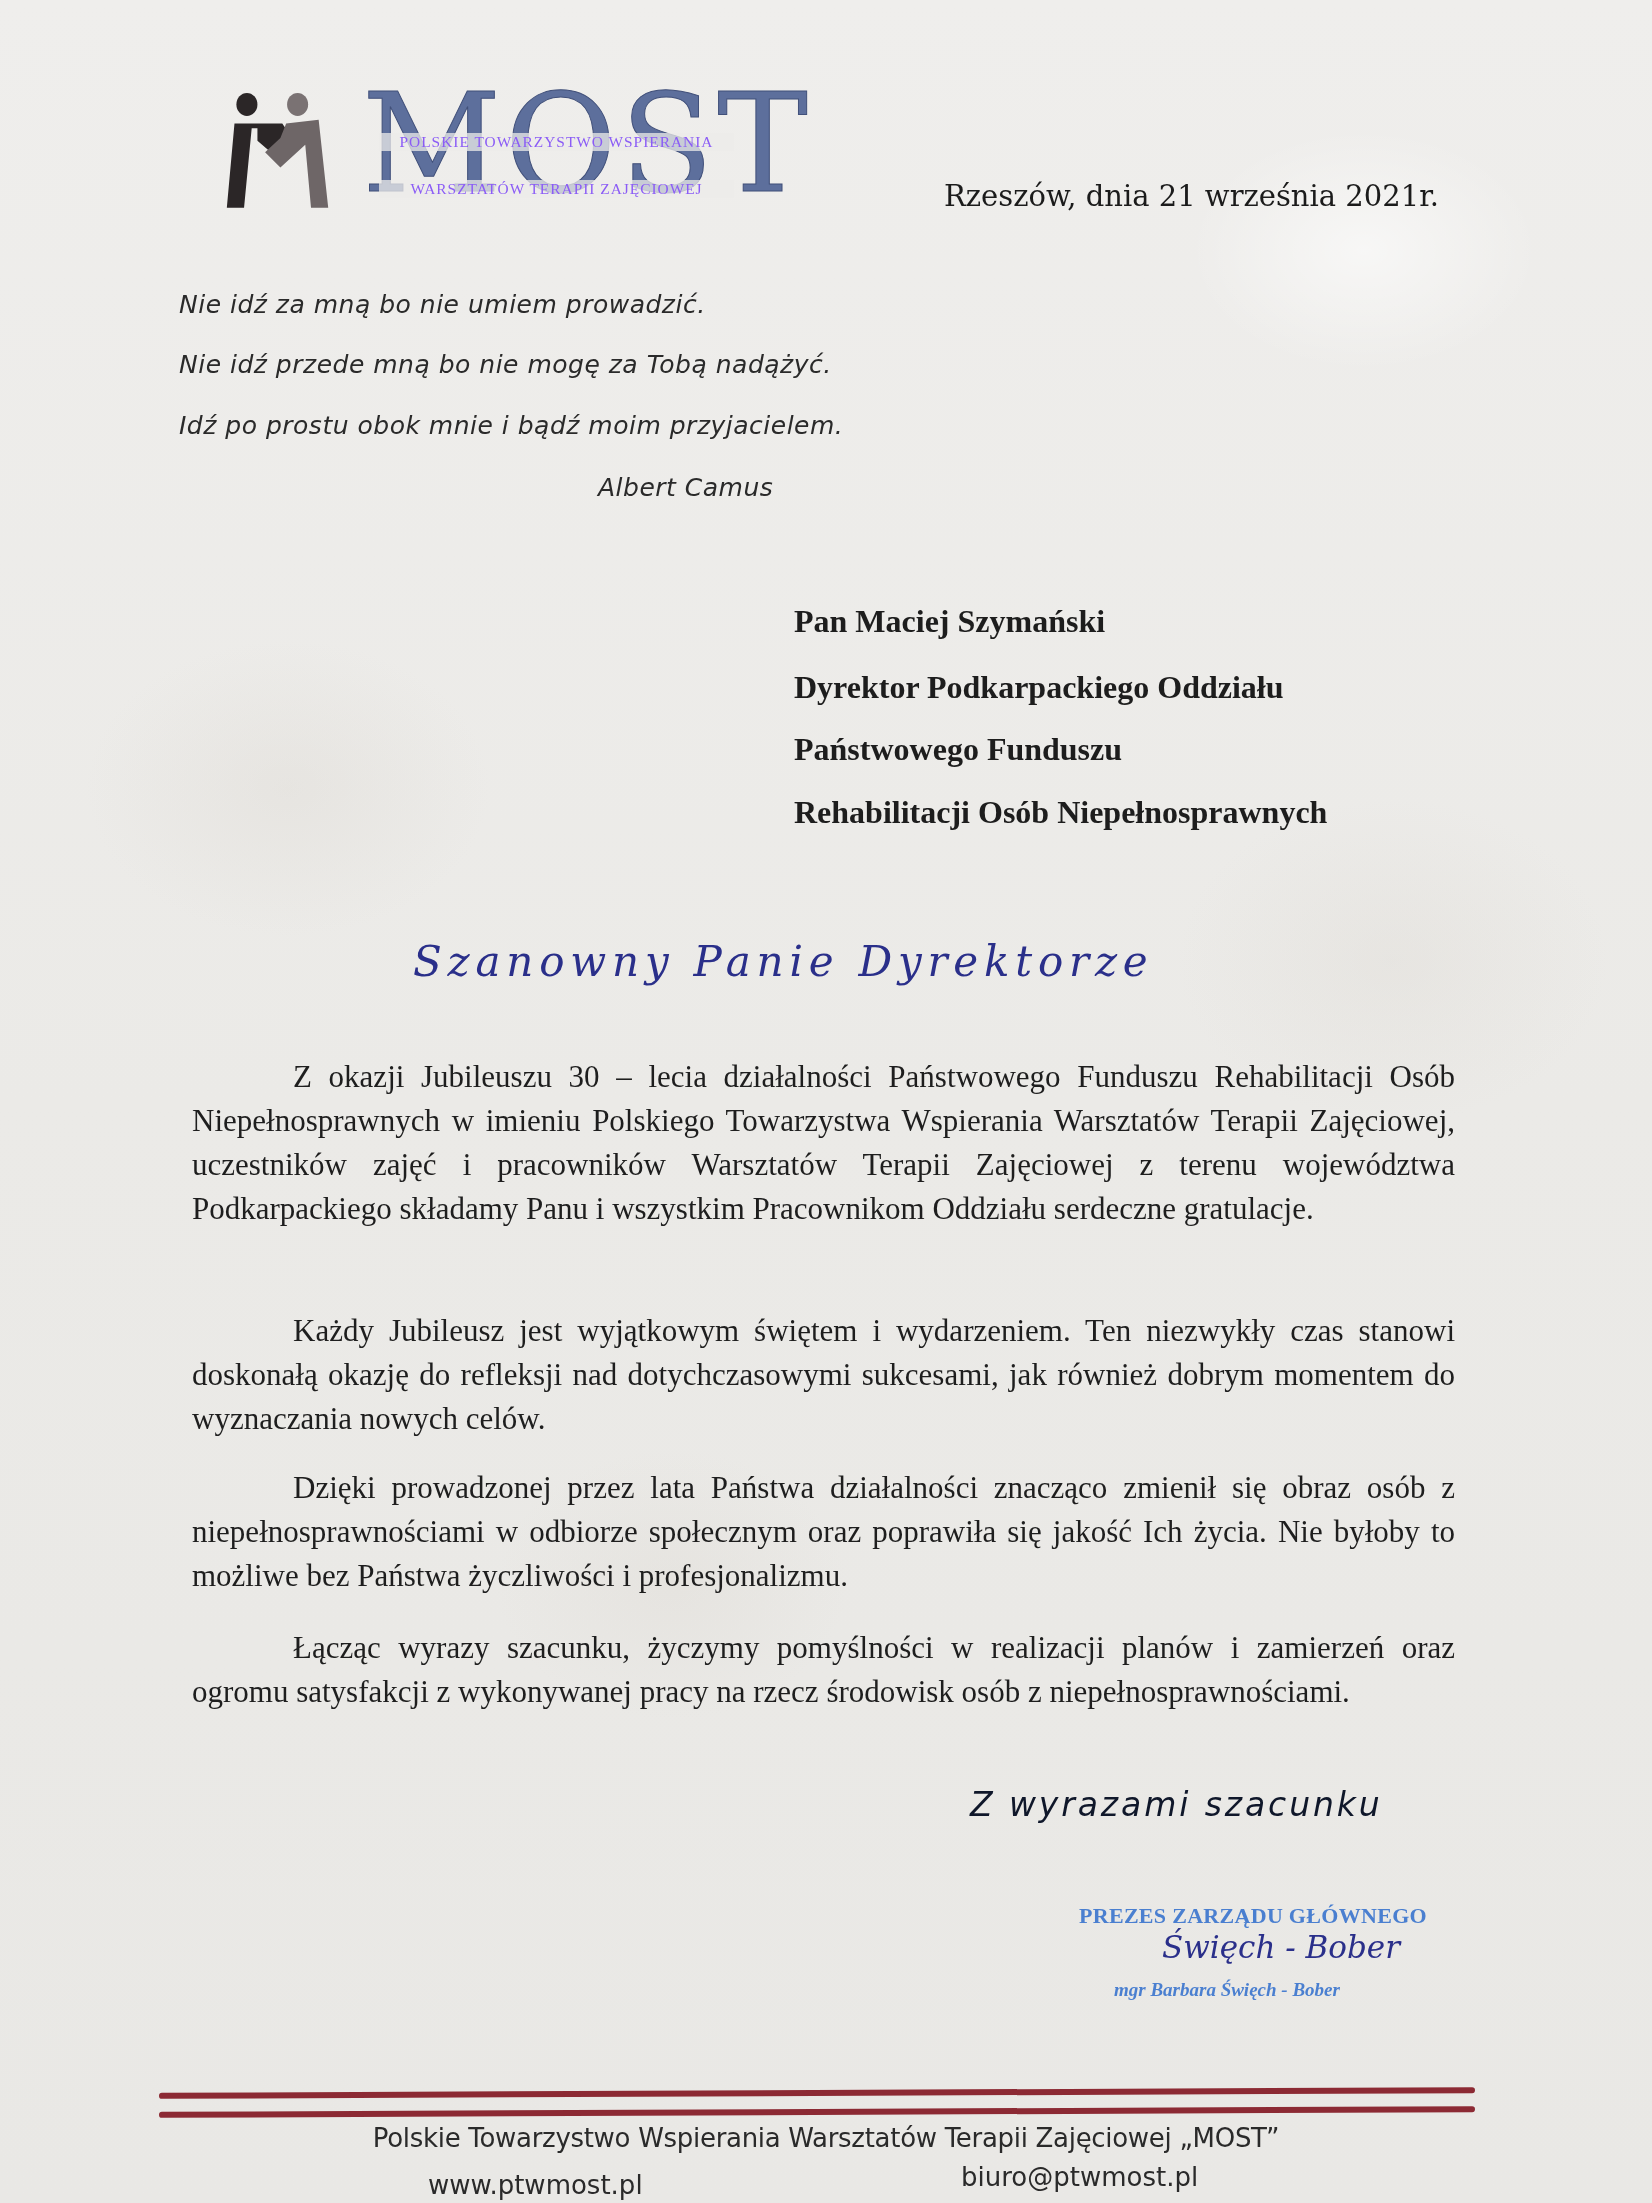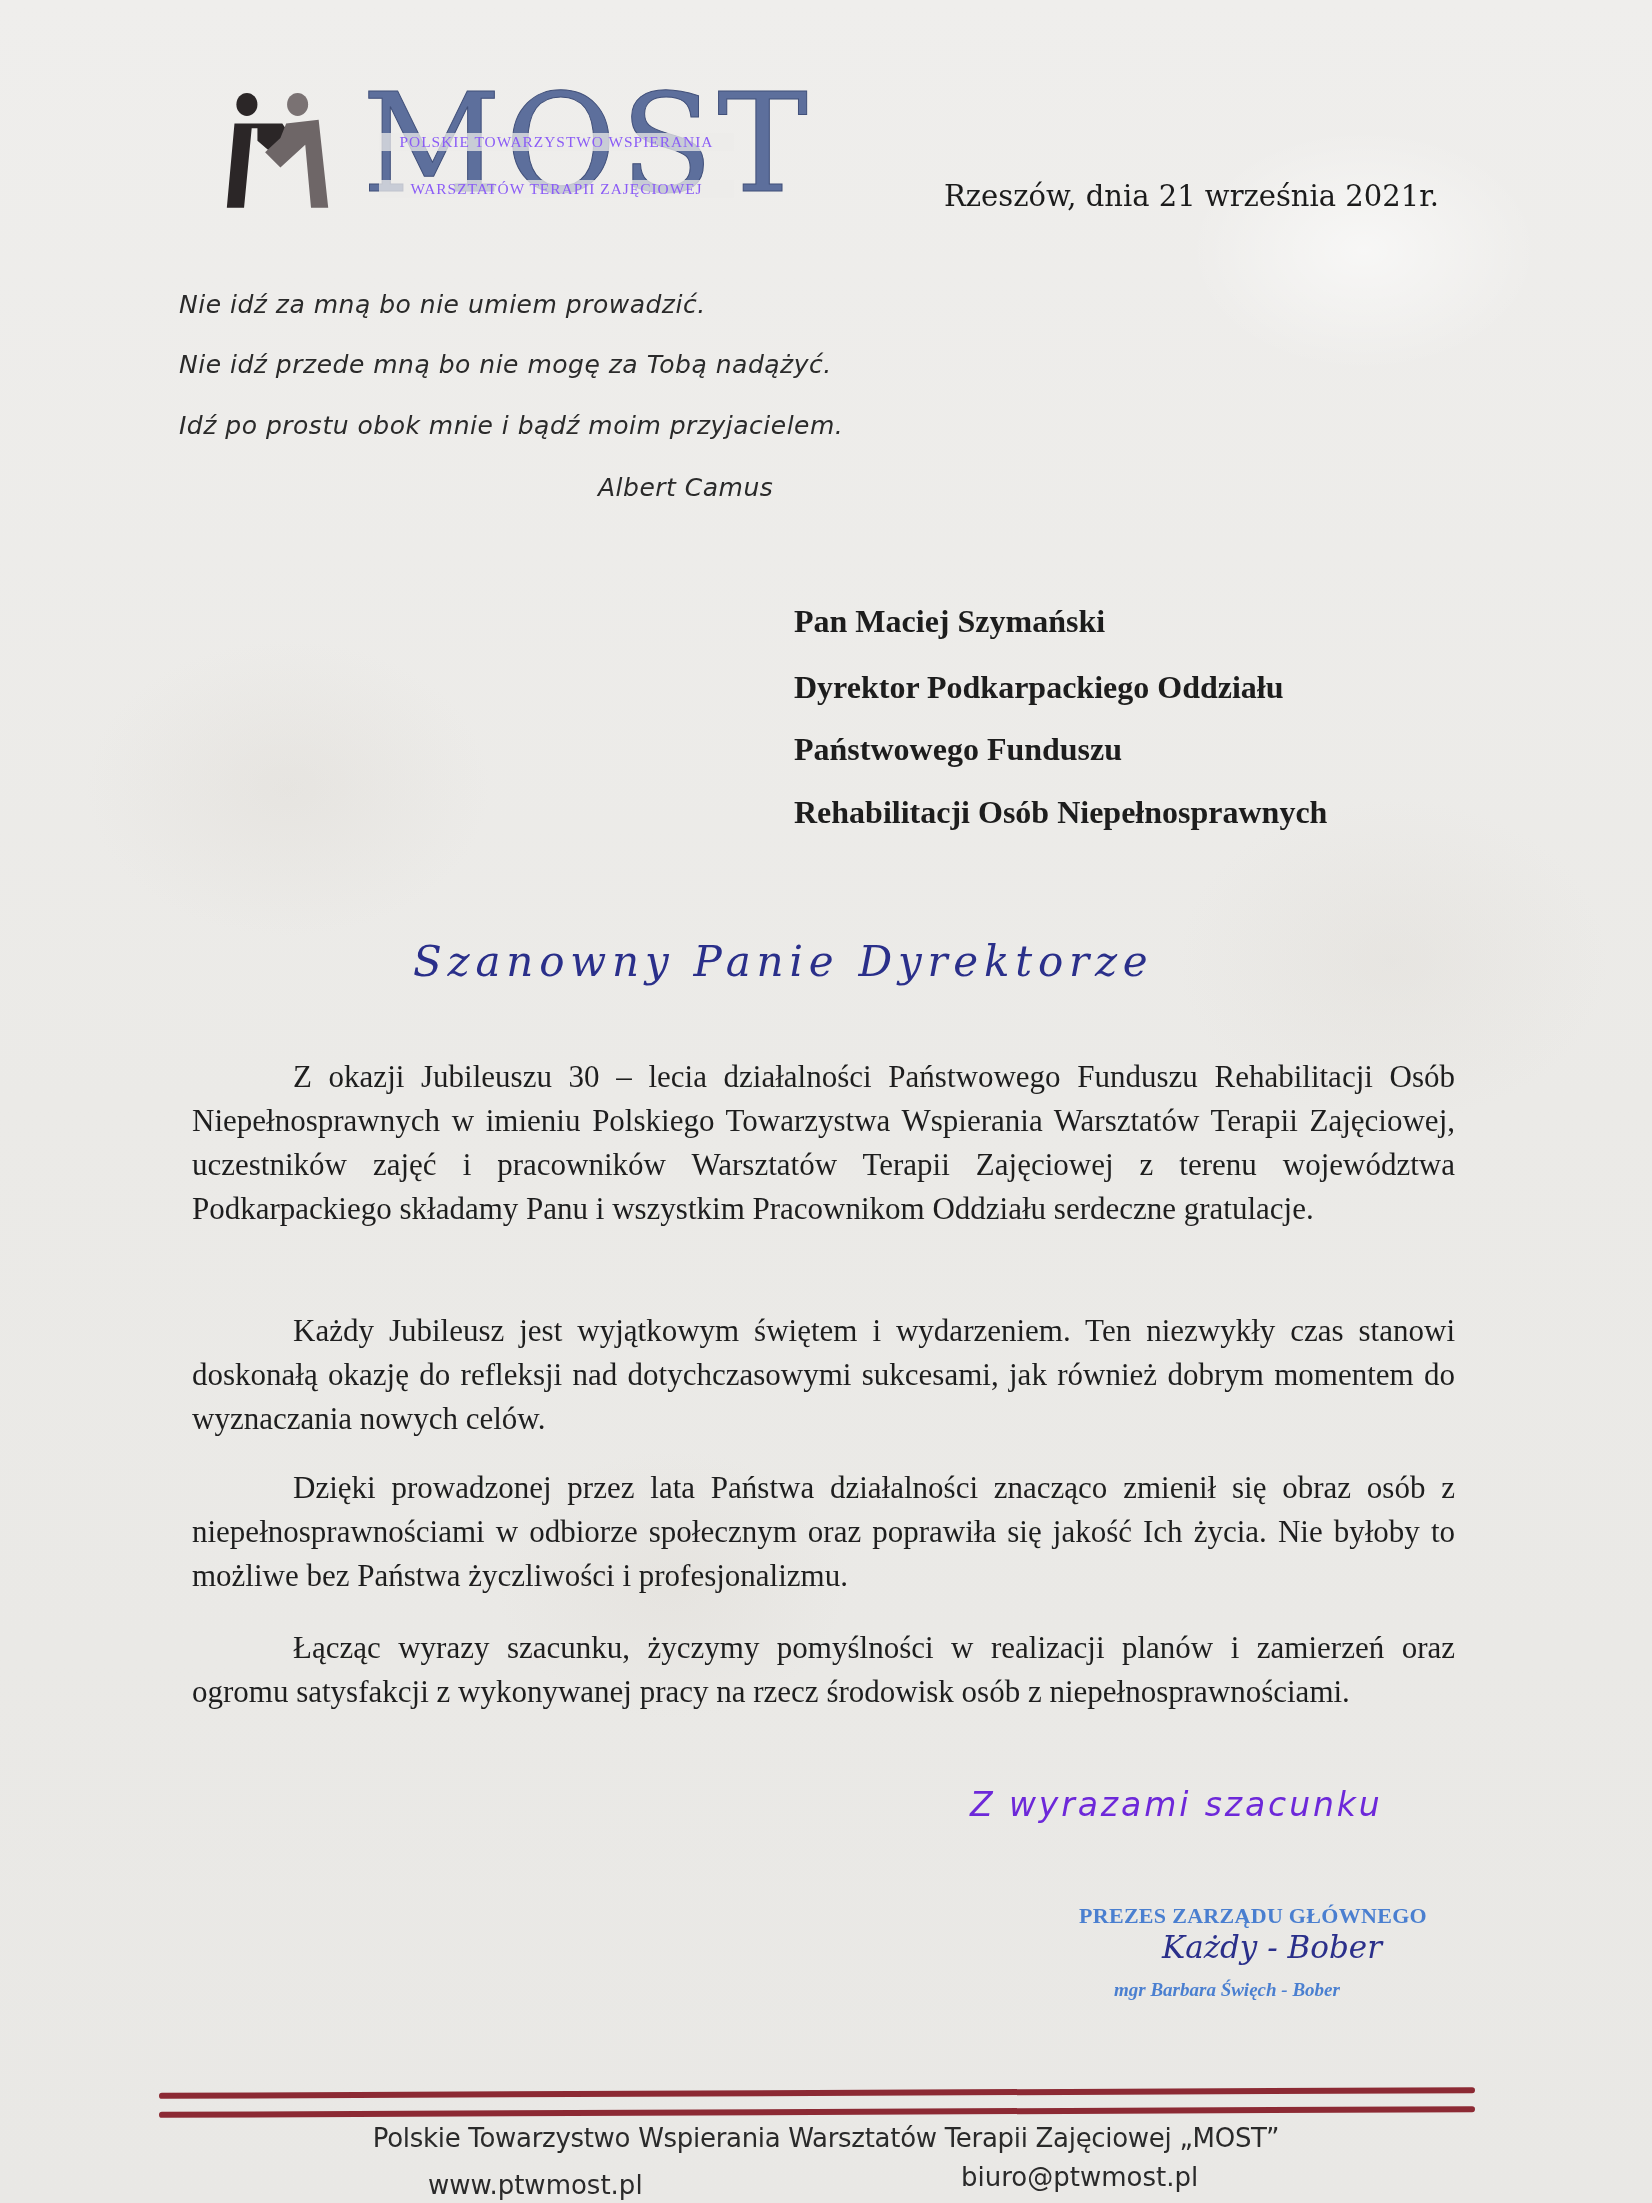--- a/index.html
+++ b/index.html
@@ -55,21 +55,21 @@
   .body-text {
     left: 180px; width: 1287px;
     font-family: "Liberation Serif", serif; font-size: 31px; line-height: 44px;
     text-align: justify; color: #1e1e1e;
   }
   .body-text p { margin: 12px; text-indent: 101px; }
   .p1 { top: 1043px; } .p2 { top: 1297px; } .p3 { top: 1454px; } .p4 { top: 1614px; }
 
   .closing {
     left: 970px; top: 1785px; font-family: "DejaVu Sans", sans-serif; font-style: italic;
-    font-size: 33px; color: #6d28d9; letter-spacing: 2.9px; text-align: right;
+    font-size: 33px; color: #0f172a; letter-spacing: 2.9px; text-align: right;
   }
   .stamp-title {
     left: 1079px; top: 1889px; font-family: "Liberation Serif", serif; font-weight: bold;
     font-size: 22px; color: #4a7fd0; letter-spacing: 0.3px; margin-top: 14px;
   }
   .signature {
     left: 1162px; top: 1929px; font-family: "DejaVu Serif", serif; font-style: italic;
     font-size: 31px; color: #2a2f8a;
   }
   .stamp-name {
@@ -128,21 +128,21 @@
   </div>
 <div class="abs body-text p3">
     <p>Dzięki prowadzonej przez lata Państwa działalności znacząco zmienił się obraz osób z niepełnosprawnościami w odbiorze społecznym oraz poprawiła się jakość Ich życia. Nie byłoby to możliwe bez Państwa życzliwości i profesjonalizmu.</p>
   </div>
 <div class="abs body-text p4">
     <p>Łącząc wyrazy szacunku, życzymy pomyślności w realizacji planów i zamierzeń oraz ogromu satysfakcji z wykonywanej pracy na rzecz środowisk osób z niepełnosprawnościami.</p>
   </div>
 
 <div class="abs closing">Z wyrazami szacunku</div>
 <div class="abs stamp-title">PREZES ZARZĄDU GŁÓWNEGO</div>
-<div class="abs signature">Każdy - Bober</div>
+<div class="abs signature">Święch - Bober</div>
 <div class="abs stamp-name">mgr Barbara Święch - Bober</div>
 
 <div class="abs rule rule1"></div>
 <div class="abs rule rule2"></div>
 <div class="abs footer-org">Polskie Towarzystwo Wspierania Warsztatów Terapii Zajęciowej „MOST”</div>
 <div class="abs footer-web">www.ptwmost.pl</div>
 <div class="abs footer-mail">biuro@ptwmost.pl</div>
 
 
 </body></html>

